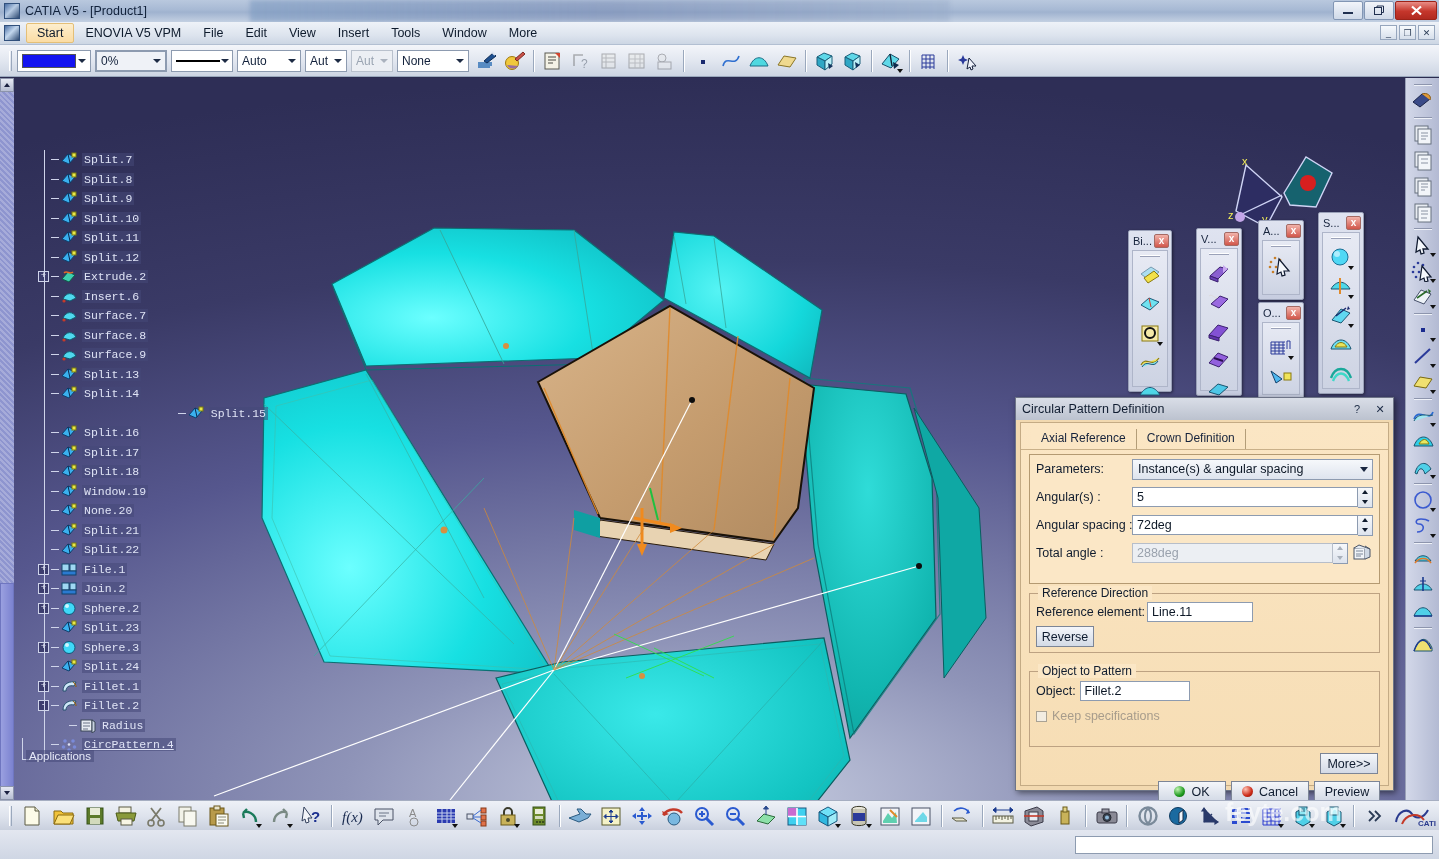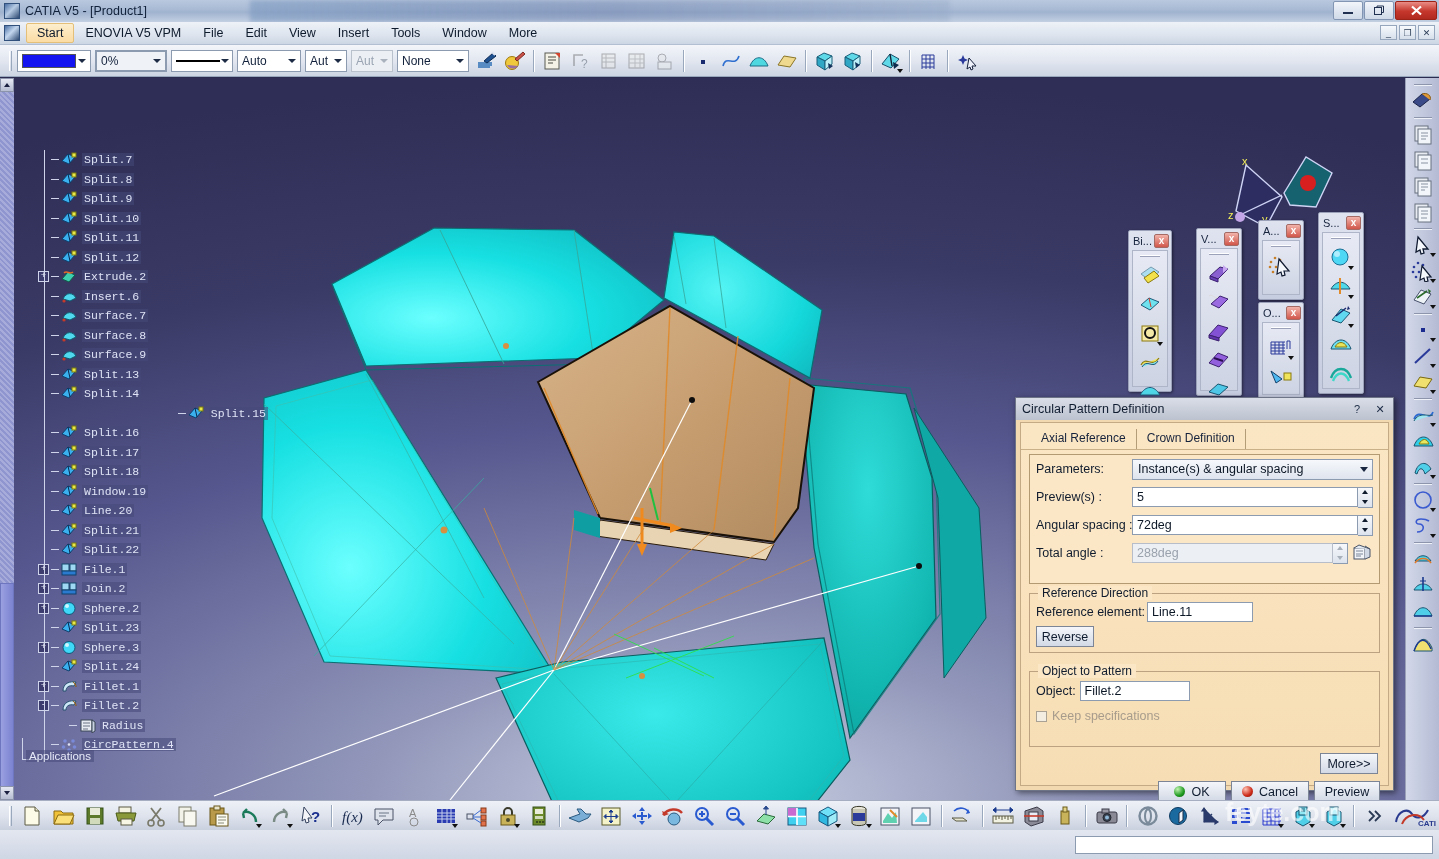--- a/index.html
+++ b/index.html
@@ -732,21 +732,21 @@
         <div class="tnode" style="padding-left: 0px;">
           <span class="spacer"></span>
           <span class="hyph"></span>
           <span class="ticon">
             <svg width="17" height="15">
               <path d="M1 9 L7 2 L14 5 L8 12Z" fill="#3ab0ee" stroke="#0f3f6e"></path>
               <path d="M7 2 L9 11" stroke="#0a2a50"></path>
               <rect x="11" y="1" width="4" height="4" fill="#e8e84a" stroke="#7a7a10"></rect>
             </svg>
           </span>
-          <span class="tlabel">Line.20</span>
+          <span class="tlabel">None.20</span>
         </div>
         <div class="tnode" style="padding-left: 0px;">
           <span class="spacer"></span>
           <span class="hyph"></span>
           <span class="ticon">
             <svg width="17" height="15">
               <path d="M1 9 L7 2 L14 5 L8 12Z" fill="#3ab0ee" stroke="#0f3f6e"></path>
               <path d="M7 2 L9 11" stroke="#0a2a50"></path>
               <rect x="11" y="1" width="4" height="4" fill="#e8e84a" stroke="#7a7a10"></rect>
             </svg>
@@ -1228,21 +1228,21 @@
 
       <div class="panel">
         <div class="frow">
           <span class="flabel" style="width:96px">Parameters:</span>
           <div class="fcombo">
             <span>Instance(s) &amp; angular spacing</span>
             <div class="arr"></div>
           </div>
         </div>
         <div class="frow">
-          <span class="flabel" style="width:96px">Preview(s) :</span>
+          <span class="flabel" style="width:96px">Angular(s) :</span>
           <div class="finput" style="flex:1">
             <span>5</span>
           </div>
           <div class="spin">
               <div class="up"></div>
               <div class="dn"></div>
             </div>
         </div>
         <div class="frow">
           <span class="flabel" style="width:96px">Angular spacing :</span>

